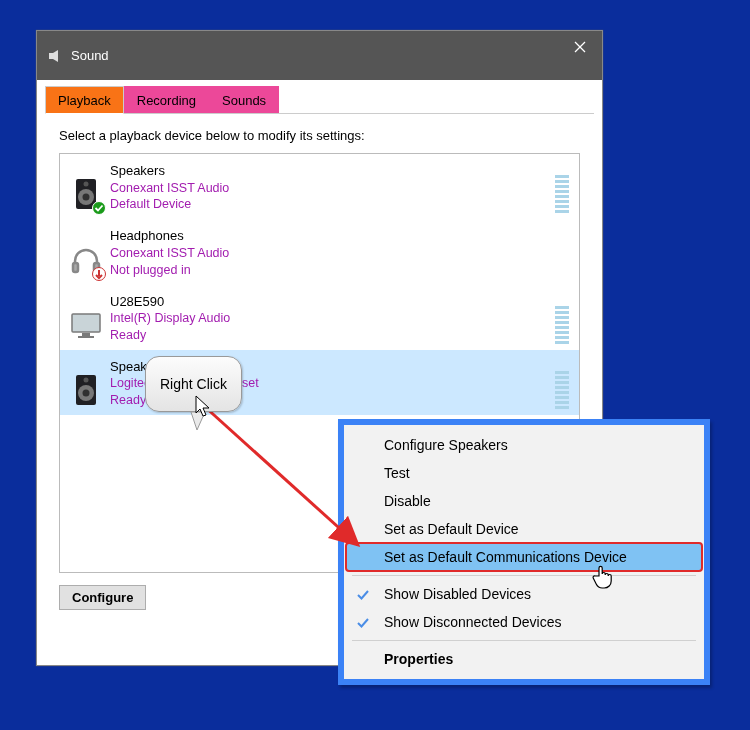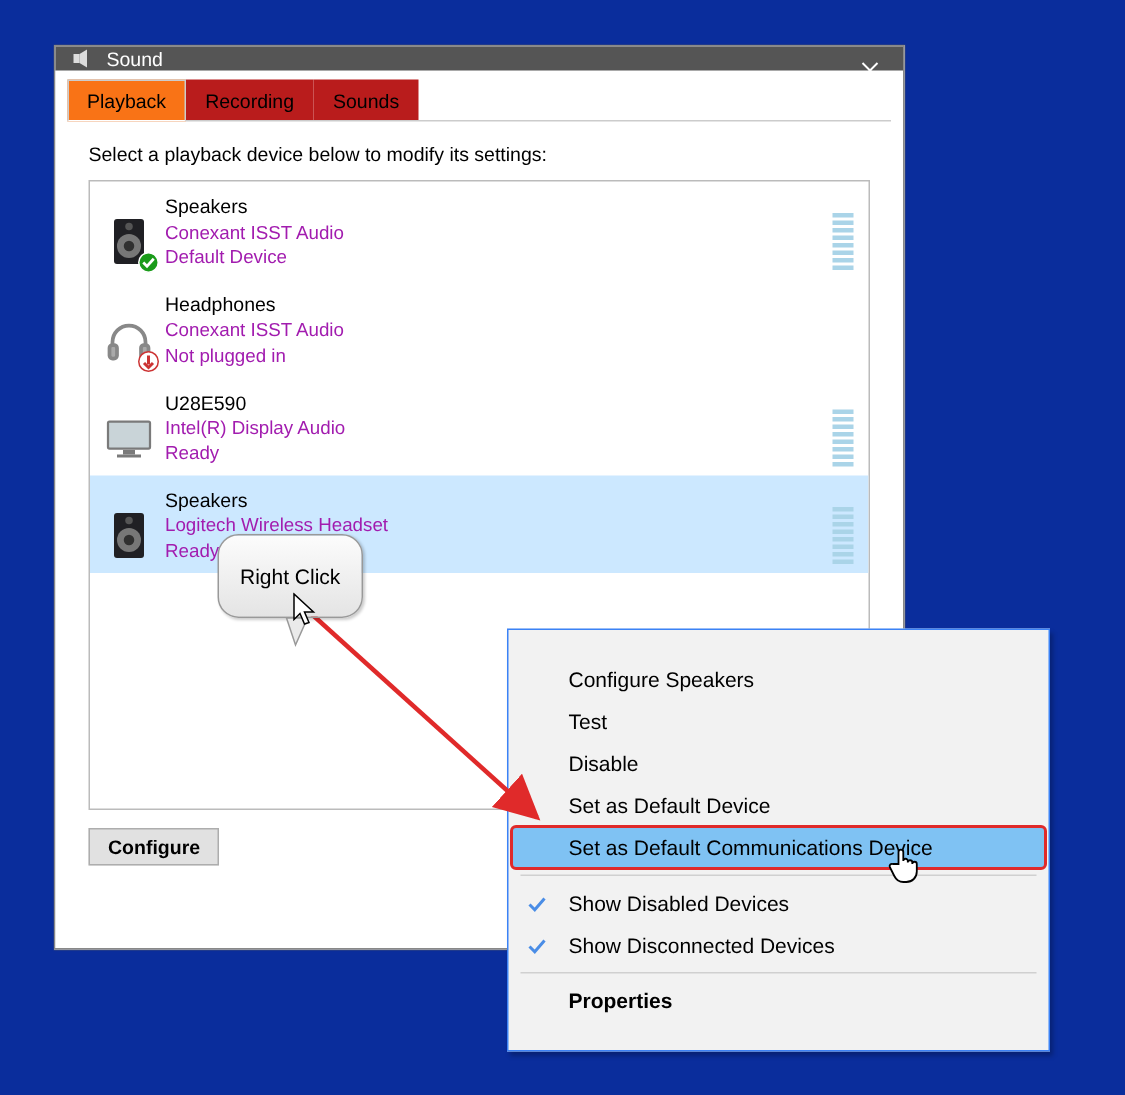--- a/index.html
+++ b/index.html
@@ -17,21 +17,21 @@
   .window {
     position: absolute;
     left: 36px;
     top: 30px;
     width: 565px;
     background: #fff;
     border: 1px solid #888;
     box-shadow: 0 0 1px #606060;
   }
   .titlebar {
-    height: 16px;
+    height: 49px;
     background: #555;
     color: #fff;
     display: flex;
     align-items: center;
     padding: 0 0 0 10px;
     position: relative;
   }
   .titlebar .t-icon {
     width: 16px; height: 16px;
     margin-right: 8px;
@@ -56,21 +56,21 @@
     padding: 6px 8px 12px 8px;
     background: #fff;
   }
   .tabs {
     display: flex;
     border-bottom: 1px solid #ccc;
     margin-bottom: 0;
   }
   .tab {
     padding: 6px 12px 5px 12px;
-    background: #b91c1c;
+    background: #ec4899;
     border: 1px solid transparent;
     border-bottom: none;
     color: #000;
     cursor: default;
     position: relative;
   }
   .tab.active {
     border: 1px solid #ccc;
     border-bottom: 1px solid #fff;
     margin-bottom: -1px;
@@ -163,23 +163,23 @@
   .dialog-buttons .btn { min-width: 72px; }
   .ok-btn { outline: 1px solid #4ea6e6; background: #e5f1fb; border-color: #3b99e0; }
 
   
   .context-menu {
     position: absolute;
     left: 338px;
     top: 419px;
     width: 356px;
     background: #f2f2f2;
-    border: 1px solid #3b82f6;
+    border: 6px solid #3b82f6;
     box-shadow: 2px 3px 3px rgba(0,0,0,0.25);
-    padding: 19px 2px;
+    padding: 6px 2px;
     z-index: 50;
   }
   .menu-item {
     padding: 6px 10px 6px 38px;
     font-size: 14px;
     position: relative;
   }
   .menu-item.highlight {
     background: #7fc2f3;
     outline: 2px solid #e02a2a;

